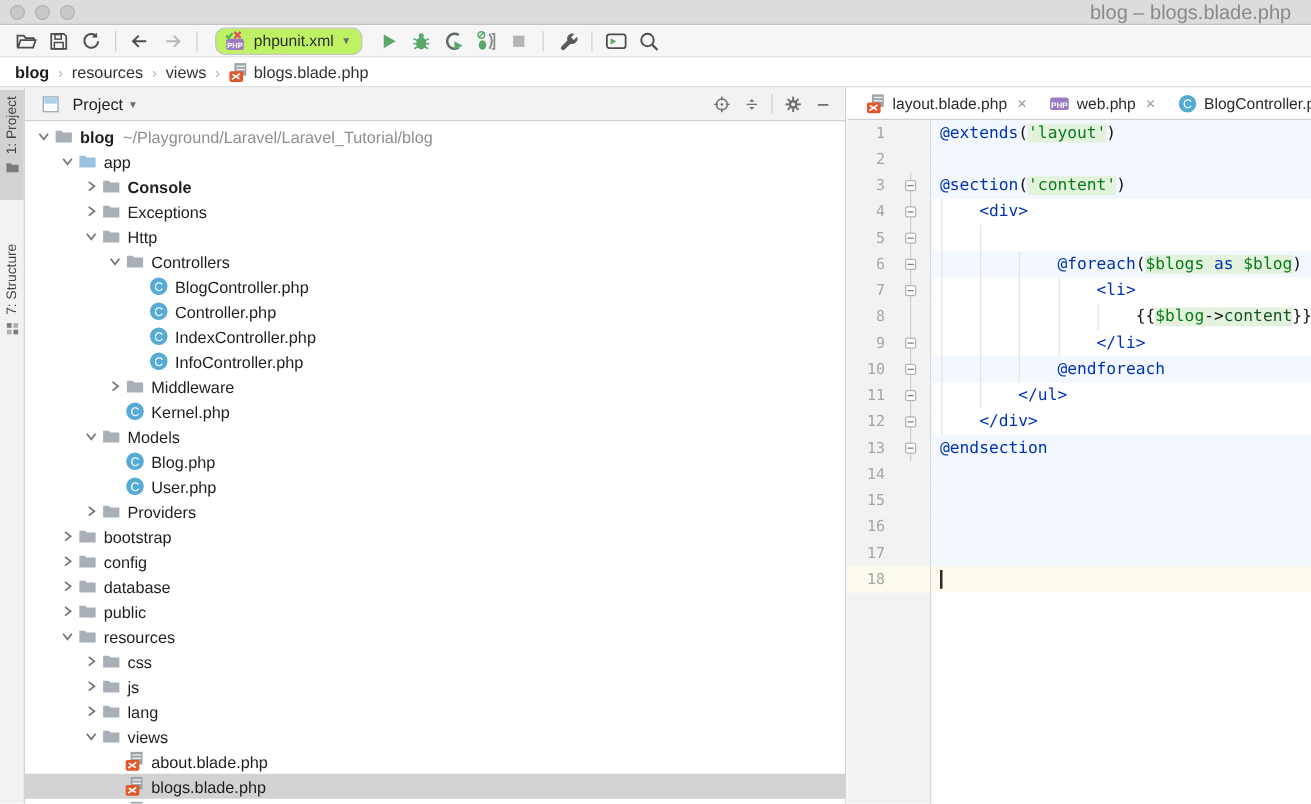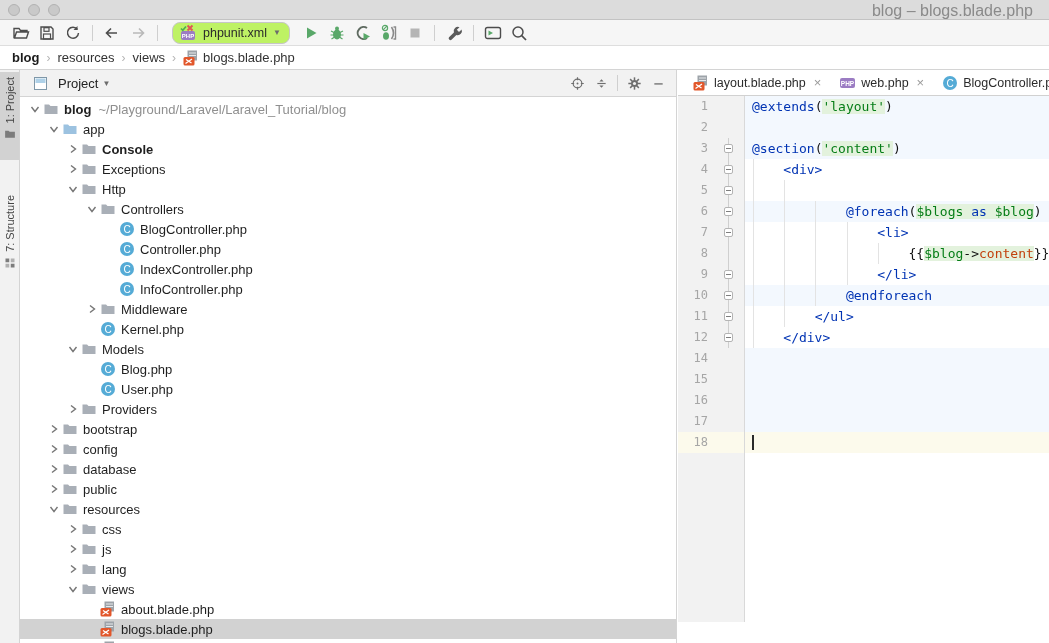--- a/index.html
+++ b/index.html
@@ -71,21 +71,21 @@
   .fold { width:33px; flex:none; background:#f2f2f2; border-right:1px solid #d9d9d9; position:relative; }
   .fold.fline::before { content:""; position:absolute; left:16px; top:0; bottom:0; width:1px; background:#cfcfcf; }
   .fmark { position:absolute; left:12px; top:6px; width:9px; height:9px; background:#fff;
     border:1px solid #b4b4b4; border-radius:2px; }
   .fmark::after { content:""; position:absolute; left:1px; top:3px; width:5px; height:1px; background:#7e7e7e; }
   .cl-content { flex:1; white-space:pre; padding-left:7px; position:relative; color:#121212; }
   .code-line.host .cl-content { background:#f3f8fe; }
   .code-line.caret-line .ln, .code-line.caret-line .fold, .code-line.caret-line .cl-content { background:#fcfaec; }
   .code-filler { display:flex; height:169px; }
   .code-filler .ln, .code-filler .fold { height:100%; }
-  .tk.navy { color:#0033b3; } .tk.grn { color:#067d17; } .tk.pur { color:#c2410c; } .tk.blk { color:#121212; }
+  .tk.navy { color:#0033b3; } .tk.grn { color:#067d17; } .tk.pur { color:#14532d; } .tk.blk { color:#121212; }
   .tk.frag { background:#e3f2dd; }
   .caret-bar { position:absolute; left:7px; top:3px; width:1.5px; height:15px; background:#2a2a2a; }
   .guide { position:absolute; width:1px; background:#e3e3e3; }
 
   svg { display:block; }
 </style>
 </head>
 <body>
 
 <div class="titlebar">
@@ -724,20 +724,27 @@
           <div class="cl-content"><span class="tk blk">        </span><span class="tk navy">&lt;/ul&gt;</span></div>
         </div>
         <div class="code-line">
           <div class="ln">12</div>
           <div class="fold fline">
             <span class="fmark"></span>
           </div>
           <div class="cl-content"><span class="tk blk">    </span><span class="tk navy">&lt;/div&gt;</span></div>
         </div>
         <div class="code-line host">
+          <div class="ln">13</div>
+          <div class="fold fline">
+            <span class="fmark"></span>
+          </div>
+          <div class="cl-content"><span class="tk navy">@endsection</span></div>
+        </div>
+        <div class="code-line host">
           <div class="ln">14</div>
           <div class="fold"></div>
           <div class="cl-content"></div>
         </div>
         <div class="code-line host">
           <div class="ln">15</div>
           <div class="fold"></div>
           <div class="cl-content"></div>
         </div>
         <div class="code-line host">

